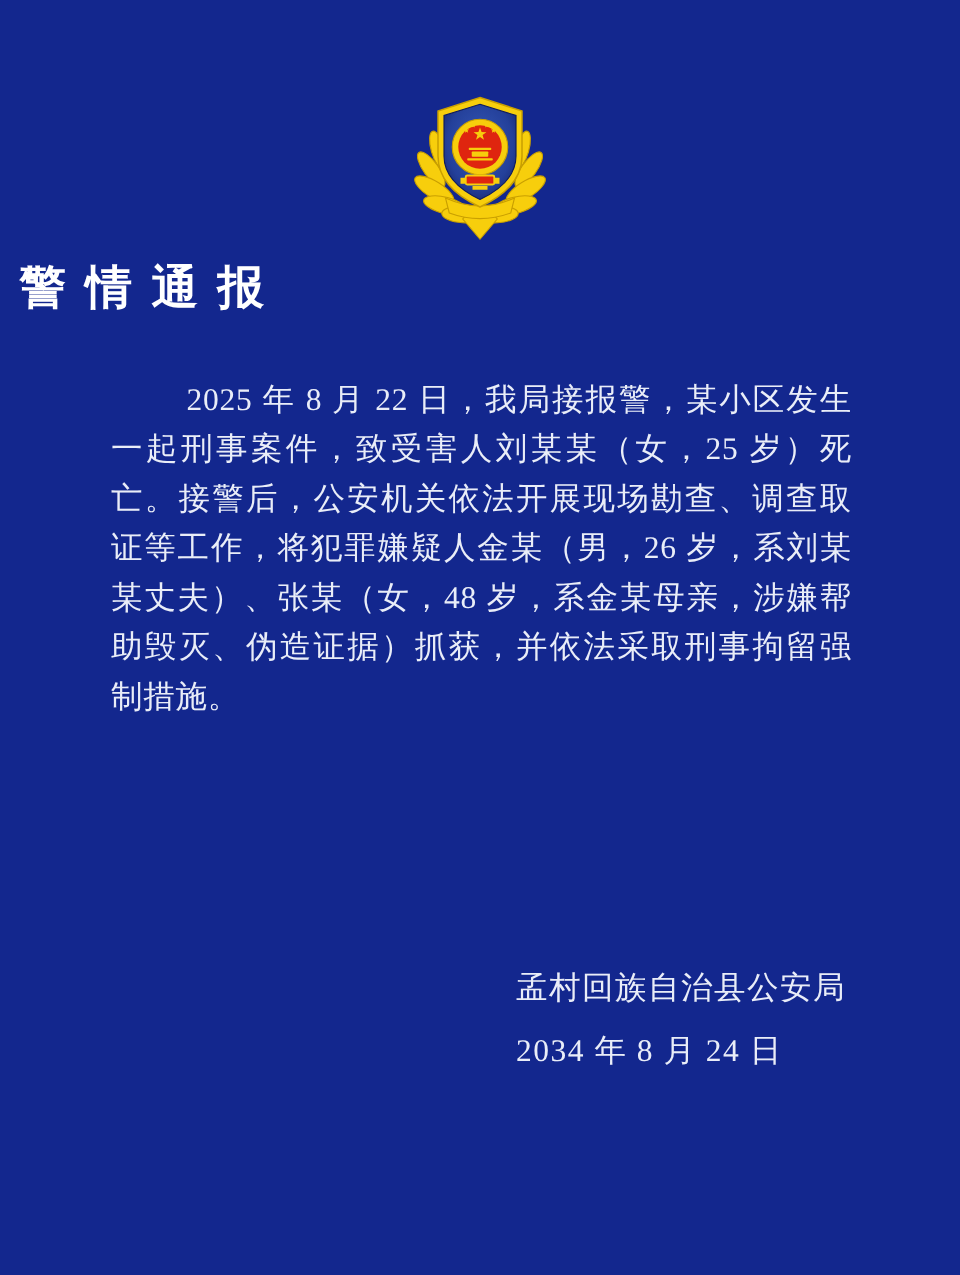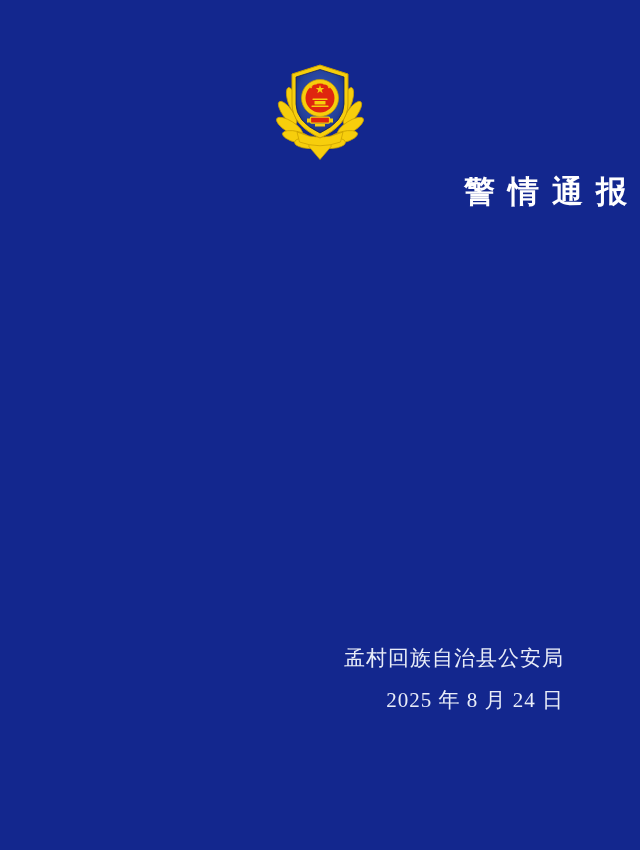--- a/index.html
+++ b/index.html
@@ -25,21 +25,21 @@
     width: 118px;
     height: 108px;
   }
   .emblem svg { display: block; width: 100%; height: 100%; }
   .title {
     position: absolute;
     top: 171px;
     left: 0;
     width: 100%;
     margin: 0;
-    text-align: right;
+    text-align: left;
     font-size: 31px;
     font-weight: 700;
     color: #FFFFFF;
     letter-spacing: 13px;
     text-indent: 13px;
     white-space: nowrap;
   }
   .body {
     position: absolute;
     top: 250px;
@@ -51,21 +51,21 @@
     letter-spacing: 0.5px;
   }
   .body p {
     margin: 0 0 4px 0;
     text-indent: 2.4em;
   }
   .signoff {
     position: absolute;
     top: 637px;
     right: 76px;
-    text-align: right;
+    text-align: left;
     font-size: 21px;
     line-height: 42px;
     letter-spacing: 1px;
   }
 </style>
 </head>
 <body>
 
 <div class="page">
 
@@ -122,20 +122,21 @@
         <rect x="135" y="131" width="9" height="8" fill="#F7CE0C"></rect>
         <rect x="99" y="128" width="38" height="12" rx="2" fill="#DF250F" stroke="#F7CE0C" stroke-width="2.5"></rect>
         <rect x="108" y="142" width="20" height="5" fill="#F7CE0C"></rect>
       </g>
     </svg>
   </div>
 
   <h1 class="title">警情通报</h1>
 
   <div class="body">
+    <p>2025 年 8 月 22 日，我局接报警，某小区发生一起刑事案件，致受害人刘某某（女，25 岁）死亡。接警后，公安机关依法开展现场勘查、调查取证等工作，将犯罪嫌疑人金某（男，26 岁，系刘某某丈夫）、张某（女，48 岁，系金某母亲，涉嫌帮助毁灭、伪造证据）抓获，并依法采取刑事拘留强制措施。</p>
   </div>
 
   <div class="signoff">
     <div>孟村回族自治县公安局</div>
-    <div>2025 年 8 月 24 日</div>
+    <div>2034 年 8 月 24 日</div>
   </div>
 
 </div>
 
 </body></html>

